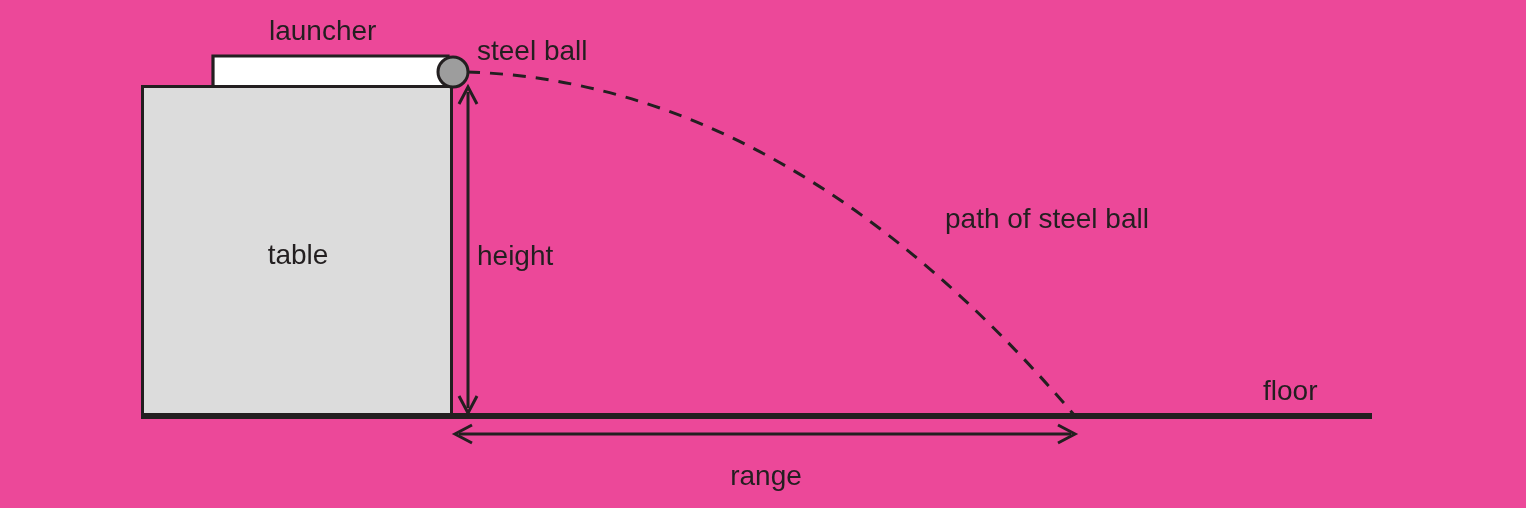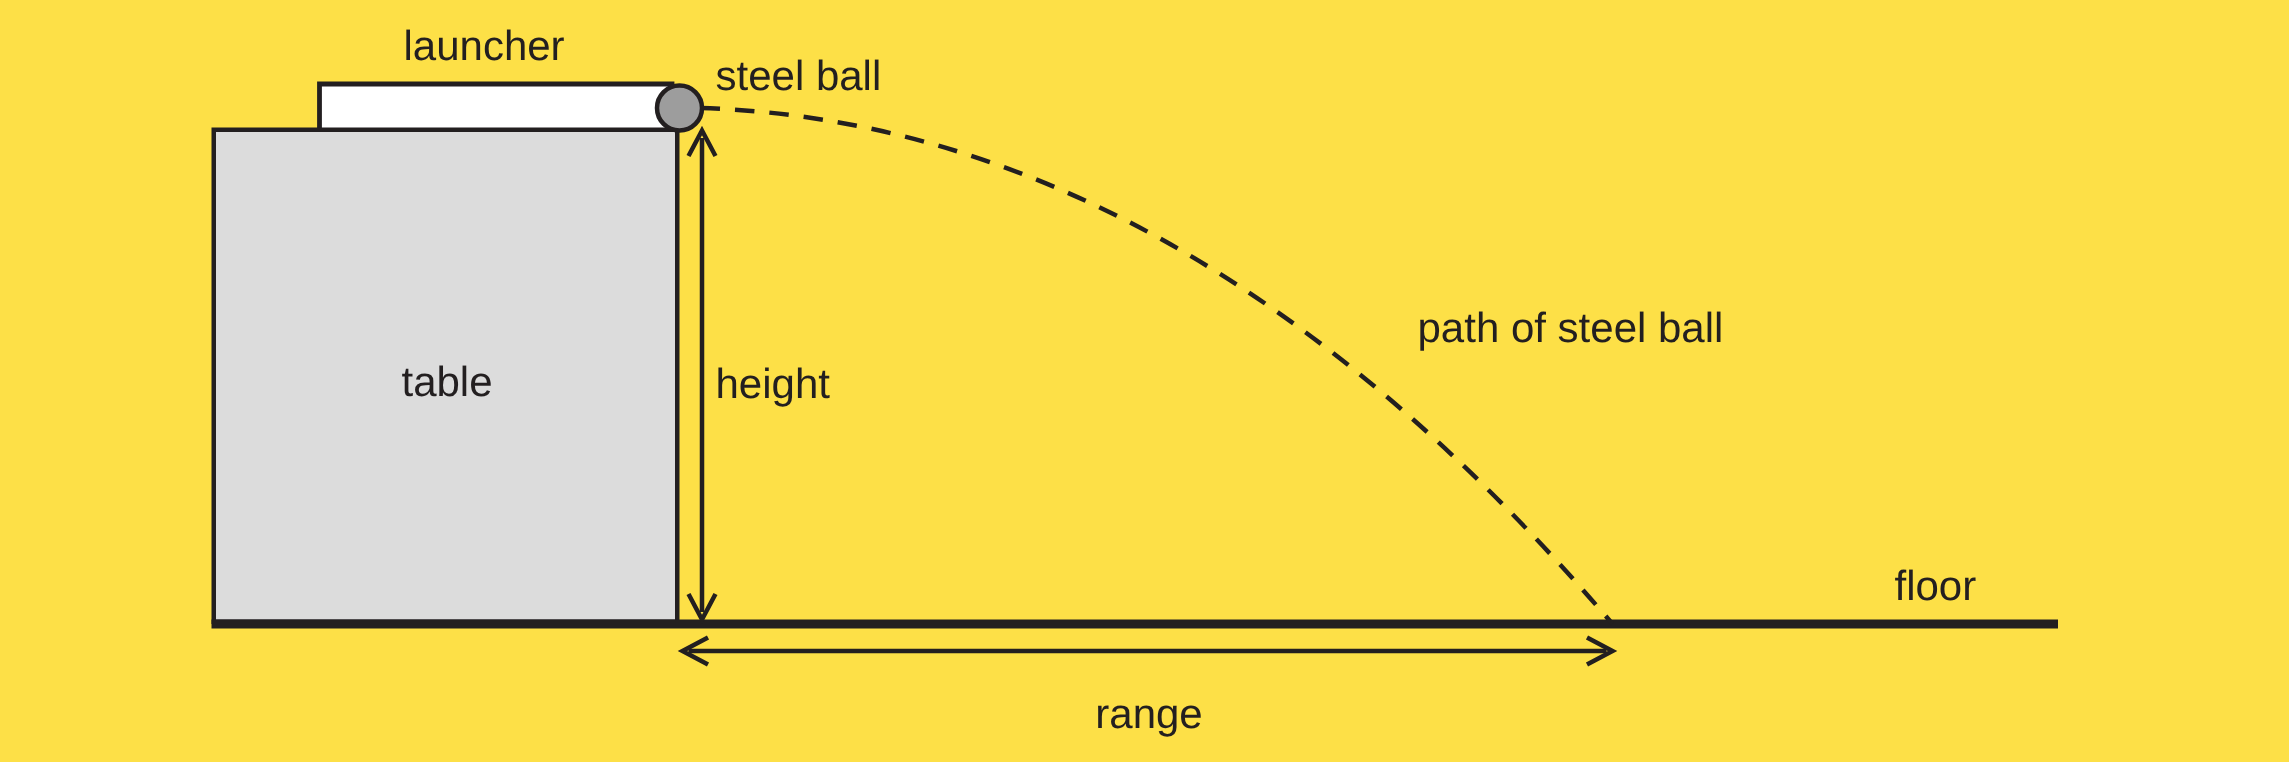--- a/index.html
+++ b/index.html
@@ -11,21 +11,21 @@
   body {
     font-family: "Liberation Sans", sans-serif;
     width: 1526px;
     height: 508px;
     overflow: hidden;
   }
   #diagram-root {
     position: relative;
     width: 1526px;
     height: 508px;
-    background: #fde047;
+    background: #ec4899;
   }
   #diagram-svg {
     position: absolute;
     top: 0;
     left: 0;
     width: 1526px;
     height: 508px;
     display: block;
   }
   .diagram-label {

